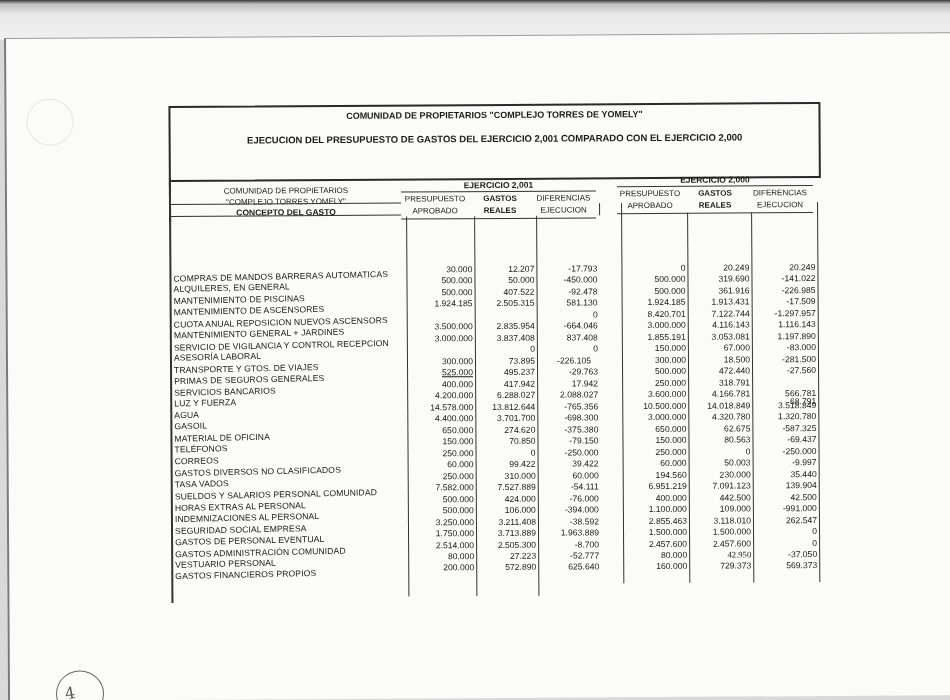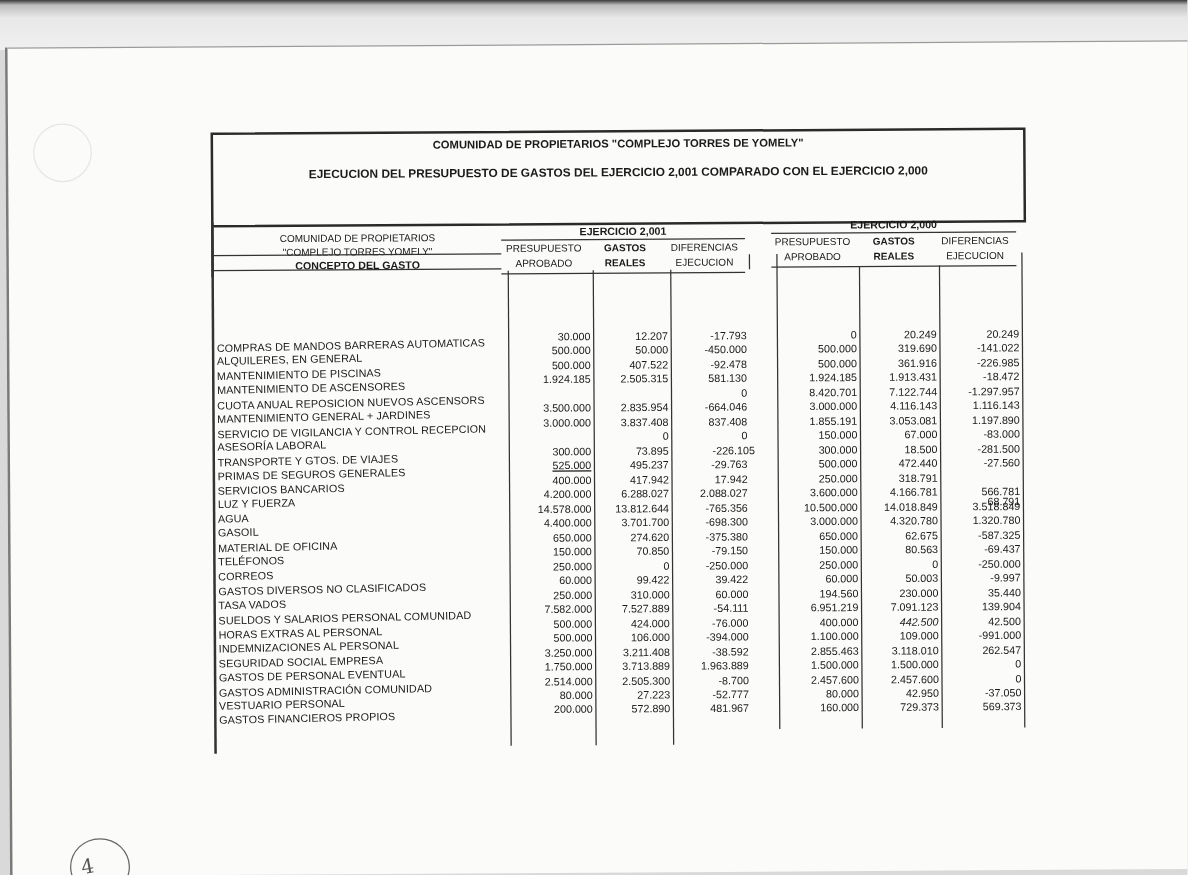--- a/index.html
+++ b/index.html
@@ -140,21 +140,21 @@
           <span class="num" style="right: 72px;">361.916</span>
           <span class="num" style="right: 6px;">-226.985</span>
         </div>
         <div class="row" style="top: 84.44px;">
           <span class="concept" style="transform: rotate(-0.9deg);">MANTENIMIENTO DE ASCENSORES</span>
           <span class="num" style="right: 349px;">1.924.185</span>
           <span class="num" style="right: 287px;">2.505.315</span>
           <span class="num" style="right: 224px;">581.130</span>
           <span class="num" style="right: 136px;">1.924.185</span>
           <span class="num" style="right: 72px;">1.913.431</span>
-          <span class="num" style="right: 6px;">-18.472</span>
+          <span class="num" style="right: 6px;">-17.509</span>
         </div>
         <div class="row" style="top: 95.92px;">
           <span class="concept" style="transform: rotate(-0.9deg);">CUOTA ANUAL REPOSICION NUEVOS ASCENSORS</span>
           <span class="num" style="right: 349px;"></span>
           <span class="num" style="right: 287px;"></span>
           <span class="num" style="right: 224px;">0</span>
           <span class="num" style="right: 136px;">8.420.701</span>
           <span class="num" style="right: 72px;">7.122.744</span>
           <span class="num" style="right: 6px;">-1.297.957</span>
         </div>
@@ -182,21 +182,21 @@
           <span class="num" style="right: 287px;">0</span>
           <span class="num" style="right: 224px;">0</span>
           <span class="num" style="right: 136px;">150.000</span>
           <span class="num" style="right: 72px;">67.000</span>
           <span class="num" style="right: 6px;">-83.000</span>
         </div>
         <div class="row" style="top: 141.84px;">
           <span class="concept" style="transform: rotate(-0.9deg);">TRANSPORTE Y GTOS. DE VIAJES</span>
           <span class="num" style="right: 349px;">300.000</span>
           <span class="num" style="right: 287px;">73.895</span>
-          <span class="num" style="right: 218px; text-align: center;">-226.105</span>
+          <span class="num" style="right: 231px; text-align: center;">-226.105</span>
           <span class="num" style="right: 136px;">300.000</span>
           <span class="num" style="right: 72px;">18.500</span>
           <span class="num" style="right: 6px;">-281.500</span>
         </div>
         <div class="row" style="top: 153.32px;">
           <span class="concept" style="transform: rotate(-0.9deg);">PRIMAS DE SEGUROS GENERALES</span>
           <span class="num" style="right: 349px; text-decoration: underline;">525.000</span>
           <span class="num" style="right: 287px;">495.237</span>
           <span class="num" style="right: 224px;">-29.763</span>
           <span class="num" style="right: 136px;">500.000</span>
@@ -292,21 +292,21 @@
           <span class="num" style="right: 136px;">6.951.219</span>
           <span class="num" style="right: 72px;">7.091.123</span>
           <span class="num" style="right: 6px;">139.904</span>
         </div>
         <div class="row" style="top: 279.6px;">
           <span class="concept" style="transform: rotate(-0.9deg);">HORAS EXTRAS AL PERSONAL</span>
           <span class="num" style="right: 349px;">500.000</span>
           <span class="num" style="right: 287px;">424.000</span>
           <span class="num" style="right: 224px;">-76.000</span>
           <span class="num" style="right: 136px;">400.000</span>
-          <span class="num" style="right: 72px; font-style: italic;">442.500</span>
+          <span class="num" style="right: 72px;">442.500</span>
           <span class="num" style="right: 6px;">42.500</span>
         </div>
         <div class="row" style="top: 291.08px;">
           <span class="concept" style="transform: rotate(-0.9deg);">INDEMNIZACIONES AL PERSONAL</span>
           <span class="num" style="right: 349px;">500.000</span>
           <span class="num" style="right: 287px;">106.000</span>
           <span class="num" style="right: 224px;">-394.000</span>
           <span class="num" style="right: 136px;">1.100.000</span>
           <span class="num" style="right: 72px;">109.000</span>
           <span class="num" style="right: 6px;">-991.000</span>
@@ -337,28 +337,28 @@
           <span class="num" style="right: 136px;">2.457.600</span>
           <span class="num" style="right: 72px;">2.457.600</span>
           <span class="num" style="right: 6px;">0</span>
         </div>
         <div class="row" style="top: 337px;">
           <span class="concept" style="transform: rotate(-0.9deg);">VESTUARIO PERSONAL</span>
           <span class="num" style="right: 349px;">80.000</span>
           <span class="num" style="right: 287px;">27.223</span>
           <span class="num" style="right: 224px;">-52.777</span>
           <span class="num" style="right: 136px;">80.000</span>
-          <span class="num" style="right: 72px;">42.950</span>
+          <span class="num" style="right: 72px; font-family: Liberation Serif, serif;">42.950</span>
           <span class="num" style="right: 6px;">-37.050</span>
         </div>
         <div class="row" style="top: 348.48px;">
           <span class="concept" style="transform: rotate(-0.9deg);">GASTOS FINANCIEROS PROPIOS</span>
           <span class="num" style="right: 349px;">200.000</span>
           <span class="num" style="right: 287px;">572.890</span>
-          <span class="num" style="right: 224px;">481.967</span>
+          <span class="num" style="right: 224px;">625.640</span>
           <span class="num" style="right: 136px;">160.000</span>
           <span class="num" style="right: 72px;">729.373</span>
           <span class="num" style="right: 6px;">569.373</span>
         </div>
       </div>
 
     <div class="vline" style="left:0;top:72px;height:425px;width:2px"></div>
     <div class="vline" style="left:237px;top:112px;height:380px"></div>
     <div class="vline" style="left:305px;top:112px;height:380px"></div>
     <div class="vline" style="left:367px;top:112px;height:380px"></div>

